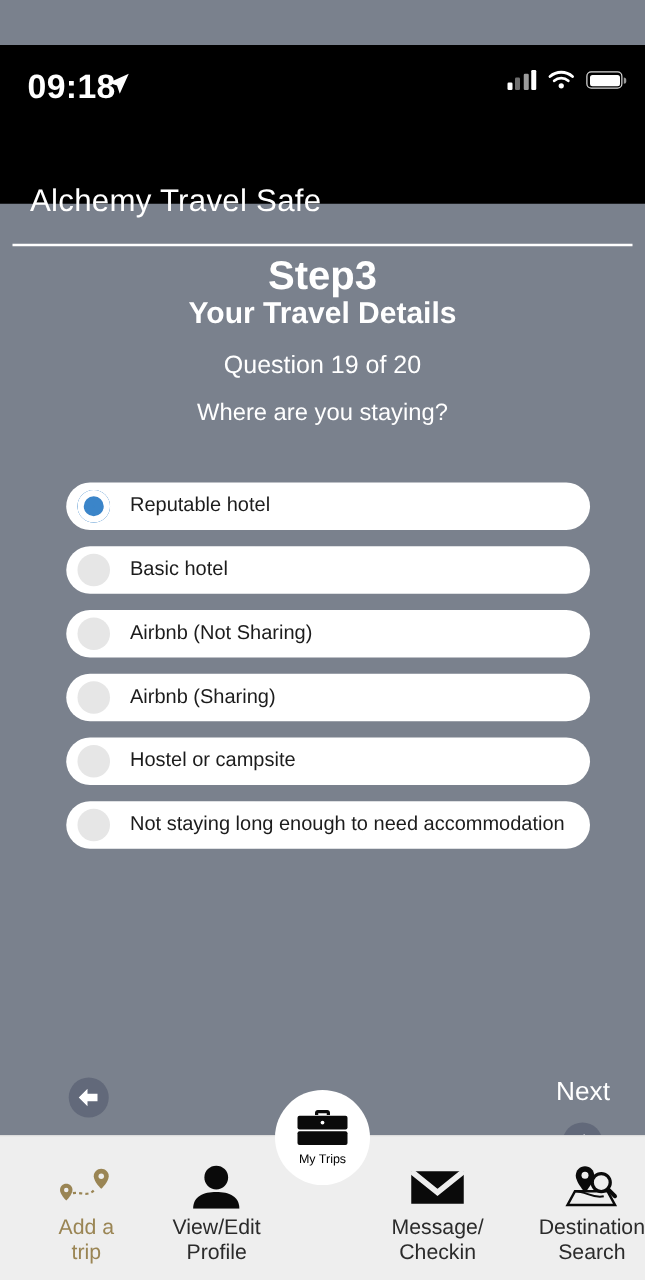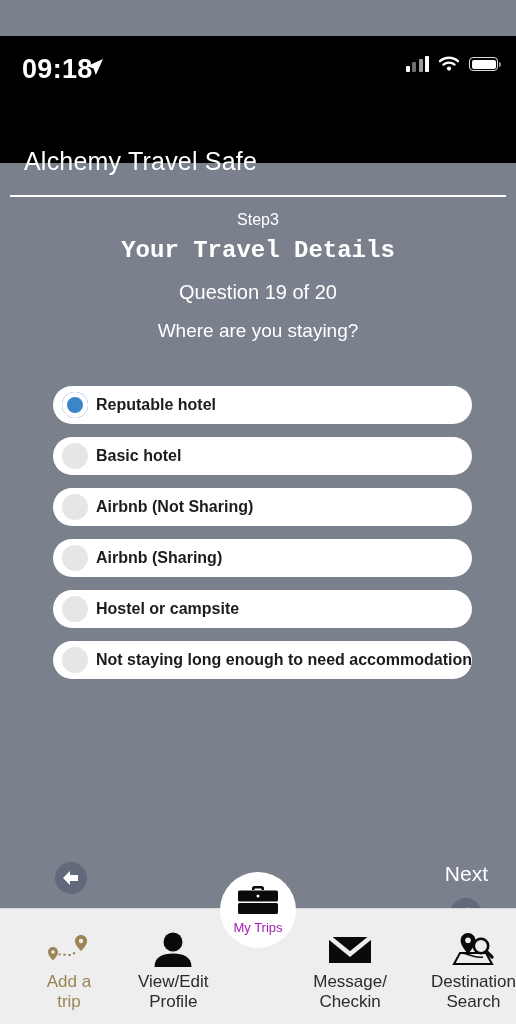--- a/index.html
+++ b/index.html
@@ -42,40 +42,40 @@
   
   .appbar { position:absolute; top:127px; left:0; width:516px; height:69px; }
   .appbar h1 {
     position:absolute; left:24px; top:20px;
     color:#fff; font-size:25px; font-weight:normal; letter-spacing:.2px;
   }
   .hdr-rule { position:absolute; top:195px; left:10px; width:496px; height:2px; background:#fff; }
 
   
   .qblock { position:absolute; top:205px; left:0; width:516px; text-align:center; color:#fff; }
-  .step  { font-size:16px; font-weight:normal; line-height:30px; }
-  .stitle{ font-size:24px; font-weight:bold; line-height:32px;font-family:Liberation Mono, monospace; }
+  .step  { font-size:32px; font-weight:bold; line-height:30px; }
+  .stitle{ font-size:24px; font-weight:bold; line-height:32px; }
   .qnum  { font-size:20px; margin-top:14px; }
   .qtext { font-size:19px; margin-top:16px; }
 
   
   .options { position:absolute; top:386px; left:53px; width:419px; }
   .opt {
     position:relative; height:38px; background:#fff; border-radius:19px;
     margin-bottom:13px; display:flex; align-items:center; cursor:pointer;
   }
   .radio {
     width:26px; height:26px; border-radius:50%; flex:0 0 26px;
     margin-left:9px; background:#e6e6e6;
   }
   .radio.sel {
     background:#3b85c9;
     box-shadow: inset 0 0 0 5px #fff, inset 0 0 0 12px #3b85c9;
   }
-  .opt-label { margin-left:8px; font-size:16px; color:#1c1c1c; white-space:nowrap;font-weight:bold; }
+  .opt-label { margin-left:16px; font-size:16px; color:#1c1c1c; white-space:nowrap; }
 
   
   .nav { position:absolute; top:862px; left:0; width:516px; height:40px; }
   .navbtn { position:absolute; display:flex; align-items:center; gap:12px; cursor:pointer;flex-direction:column; }
   .navbtn.prev { left:30px; }
   .navbtn.next { right:28px; }
   .navbtn span { color:#fff; font-size:21px; }
   .arrowcircle {
     width:32px; height:32px; border-radius:50%; background:#62697a;
     display:flex; align-items:center; justify-content:center;
@@ -97,21 +97,21 @@
   }
   .tab.gold .tlabel { color:#9a8554; }
   .tab.spacer { visibility:hidden; }
 
   .mytrips {
     position:absolute; left:50%; transform:translateX(-50%);
     bottom:76px; width:76px; height:76px; border-radius:50%;
     background:#fff; display:flex; flex-direction:column;
     align-items:center; justify-content:center; cursor:pointer;
   }
-  .mytrips .mt-label { font-size:13px; color:#a21caf; margin-top:3px; }
+  .mytrips .mt-label { font-size:10px; color:#000000; margin-top:3px; }
 </style>
 </head>
 <body>
 
 <div class="phone">
 
   <div class="statusbar">
     <div class="sb-time">09:18</div>
     <div class="sb-loc">
       <svg width="18" height="18" viewBox="0 0 18 18">

